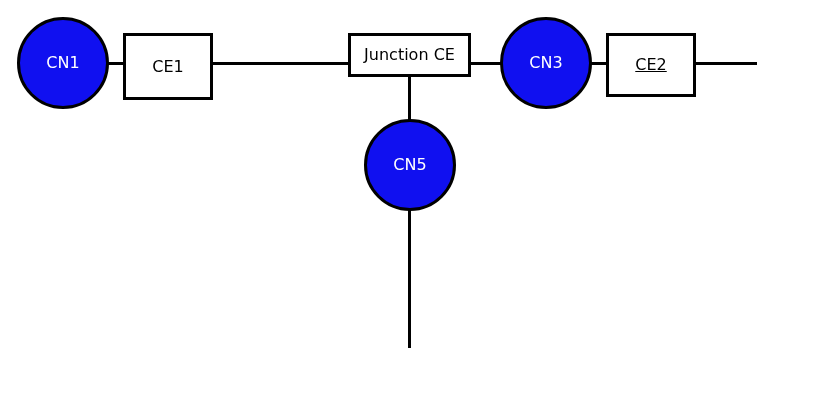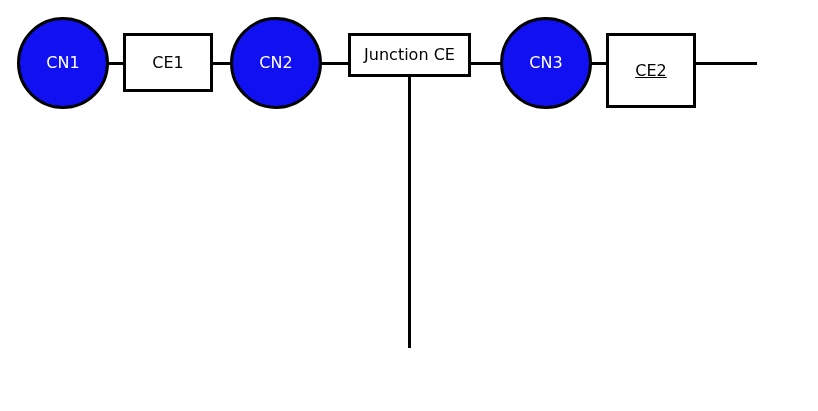--- a/index.html
+++ b/index.html
@@ -47,23 +47,23 @@
     color: var(--box-text, #000000);
   }
   
   #node-cn1 { left: 17px;  top: 17px; }
   #node-cn2 { left: 230px; top: 17px; }
   #node-cn3 { left: 500px; top: 17px; text-align: center; }
   #node-cn4 { left: 711px; top: 17px; }
   #node-cn5 { left: 364px; top: 119px; }
   #node-cn6 { left: 363px; top: 302px; }
   
-  #node-ce1      { left: 123px; top: 33px;  width: 90px;  height: 59px; }
+  #node-ce1      { left: 123px; top: 33px;  width: 90px;  height: 67px; }
   #node-junction { left: 348px; top: 33px;  width: 123px; height: 44px; padding: 0 2px; }
-  #node-ce2      { left: 606px; top: 33px;  width: 90px;  height: 75px; text-decoration: underline; }
+  #node-ce2      { left: 606px; top: 33px;  width: 90px;  height: 64px; text-decoration: underline; }
   #node-ce3      { left: 363px; top: 228px; width: 92px;  height: 60px; }
   
   #edge-cn1-ce1      { left: 63px;  top: 62px; width: 105px; }
   #edge-ce1-cn2      { left: 168px; top: 62px; width: 108px; }
   #edge-cn2-junction { left: 276px; top: 62px; width: 134px; }
   #edge-junction-cn3 { left: 409px; top: 62px; width: 137px; }
   #edge-cn3-ce2      { left: 546px; top: 62px; width: 105px; }
   #edge-ce2-cn4      { left: 651px; top: 62px; width: 106px; }
   #edge-junction-cn5 { left: 408px; top: 63px;  height: 102px; }
   #edge-cn5-ce3      { left: 408px; top: 165px; height: 93px; }
@@ -80,25 +80,25 @@
   <div class="edge h" id="edge-junction-cn3"></div>
   <div class="edge h" id="edge-cn3-ce2"></div>
   <div class="edge h" id="edge-ce2-cn4"></div>
   <div class="edge v" id="edge-junction-cn5"></div>
   <div class="edge v" id="edge-cn5-ce3"></div>
   <div class="edge v" id="edge-ce3-cn6"></div>
 
   <div class="node circle" id="node-cn1">
     <span>CN1</span>
   </div>
-  <div class="node circle" id="node-cn2">
-    <span>CN2</span>
-  </div>
   <div class="node circle" id="node-cn3">
     <span>CN3</span>
+  </div>
+  <div class="node circle" id="node-cn5">
+    <span>CN5</span>
   </div>
 
   <div class="node rect" id="node-ce1">
     <span>CE1</span>
   </div>
   <div class="node rect" id="node-junction">
     <span>Junction CE</span>
   </div>
   <div class="node rect" id="node-ce2">
     <span>CE2</span>

